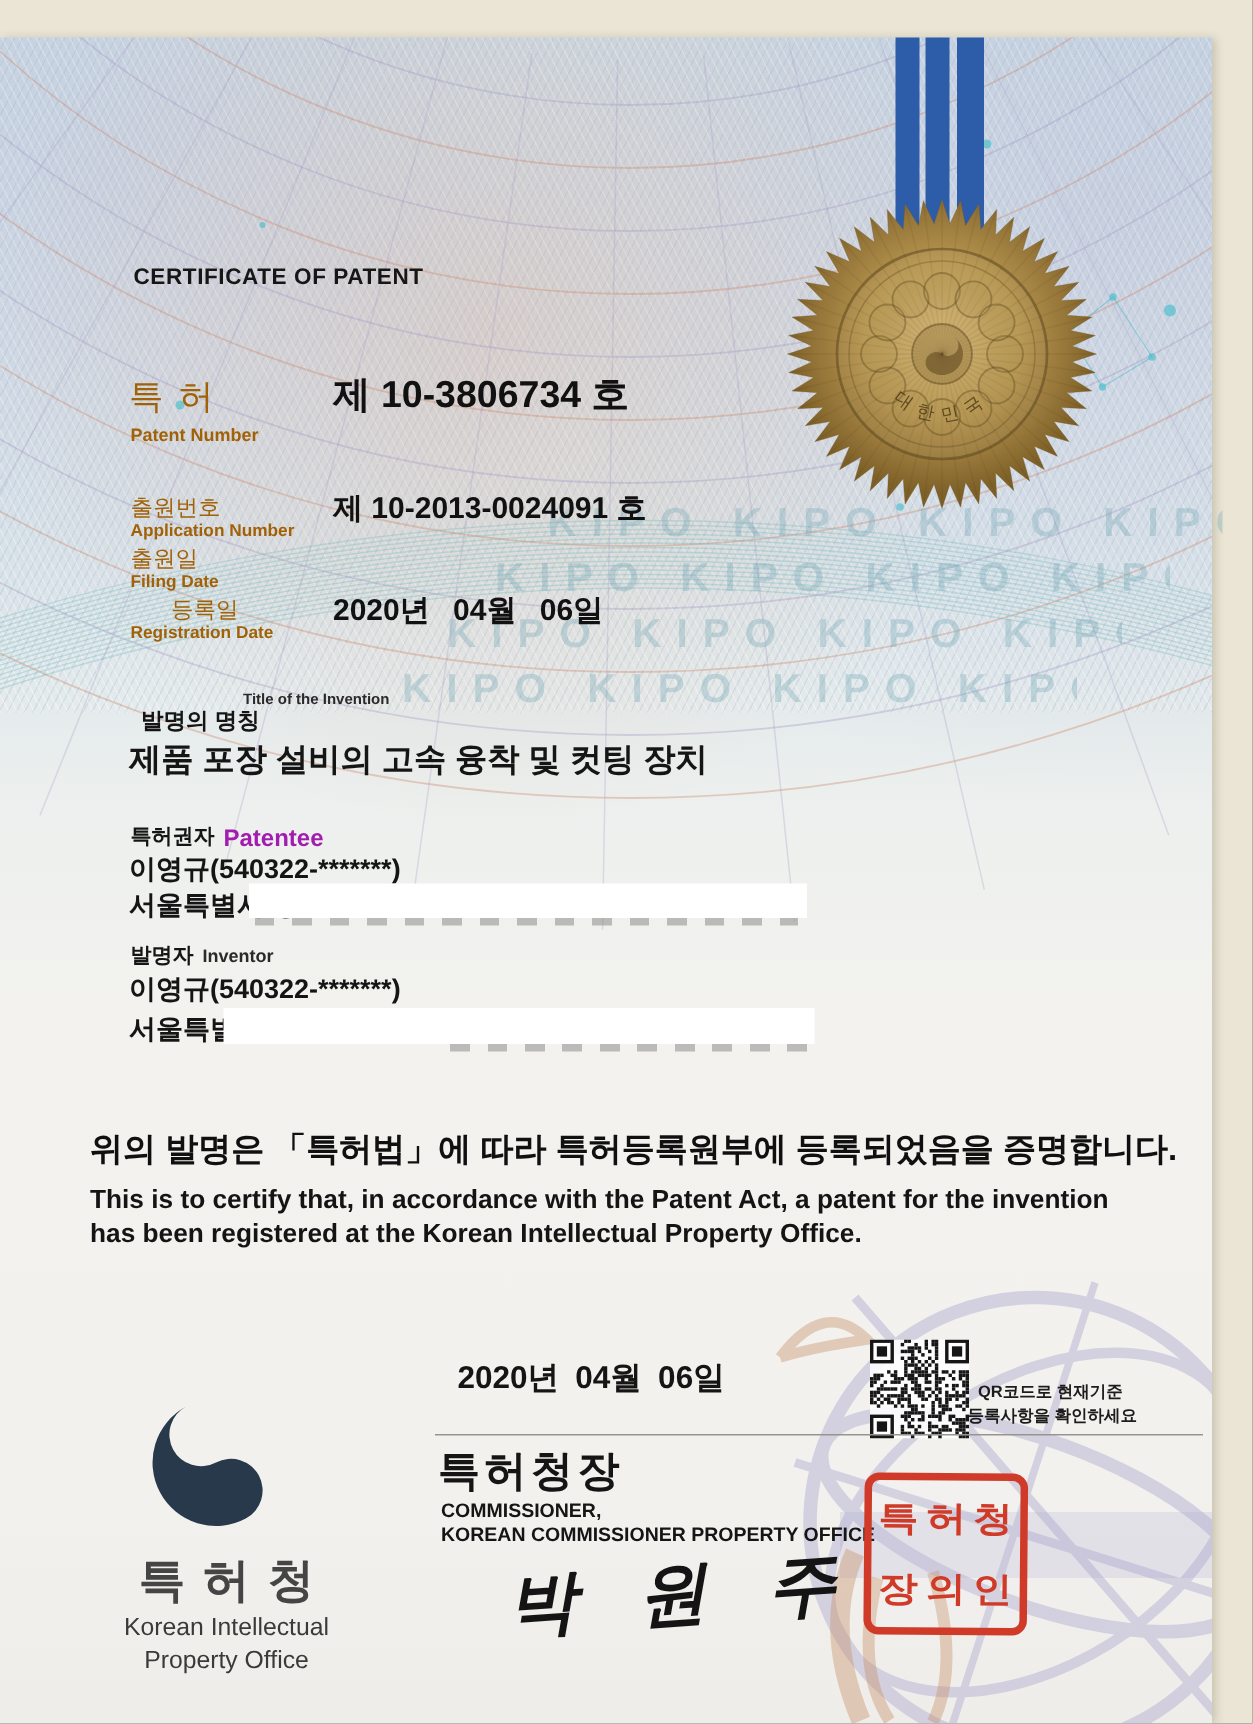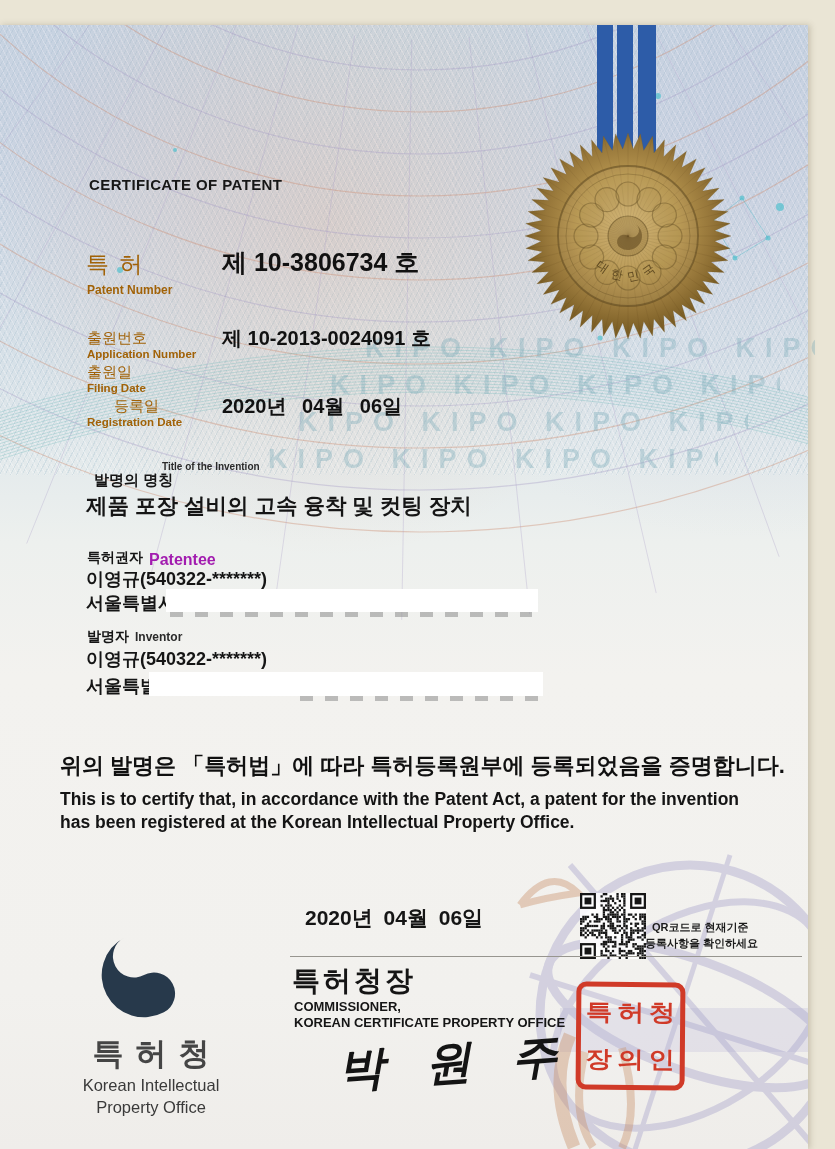--- a/index.html
+++ b/index.html
@@ -614,21 +614,21 @@
       <rect x="26" y="28" width="1" height="1" fill="#161616"></rect>
       <rect x="27" y="28" width="1" height="1" fill="#161616"></rect>
       <rect x="28" y="28" width="1" height="1" fill="#161616"></rect>
     </svg>
   <div class="t qr-cap1">QR코드로 현재기준</div>
   <div class="t qr-cap2">등록사항을 확인하세요</div>
 
   <div class="rule"></div>
   <div class="t comm-kr">특허청장</div>
   <div class="t comm-en1">COMMISSIONER,</div>
-  <div class="t comm-en2">KOREAN CERTIFICATE PROPERTY OFFICE</div>
+  <div class="t comm-en2">KOREAN COMMISSIONER PROPERTY OFFICE</div>
   <div class="t sig">박 원 주</div>
   <div class="stamp" id="stamp" style="border-color: rgb(208, 58, 40);">
       <div class="stamp-cell" style="color: rgb(208, 58, 40);">특</div>
       <div class="stamp-cell" style="color: rgb(208, 58, 40);">허</div>
       <div class="stamp-cell" style="color: rgb(208, 58, 40);">청</div>
       <div class="stamp-cell" style="color: rgb(208, 58, 40);">장</div>
       <div class="stamp-cell" style="color: rgb(208, 58, 40);">의</div>
       <div class="stamp-cell" style="color: rgb(208, 58, 40);">인</div>
     </div>
 

